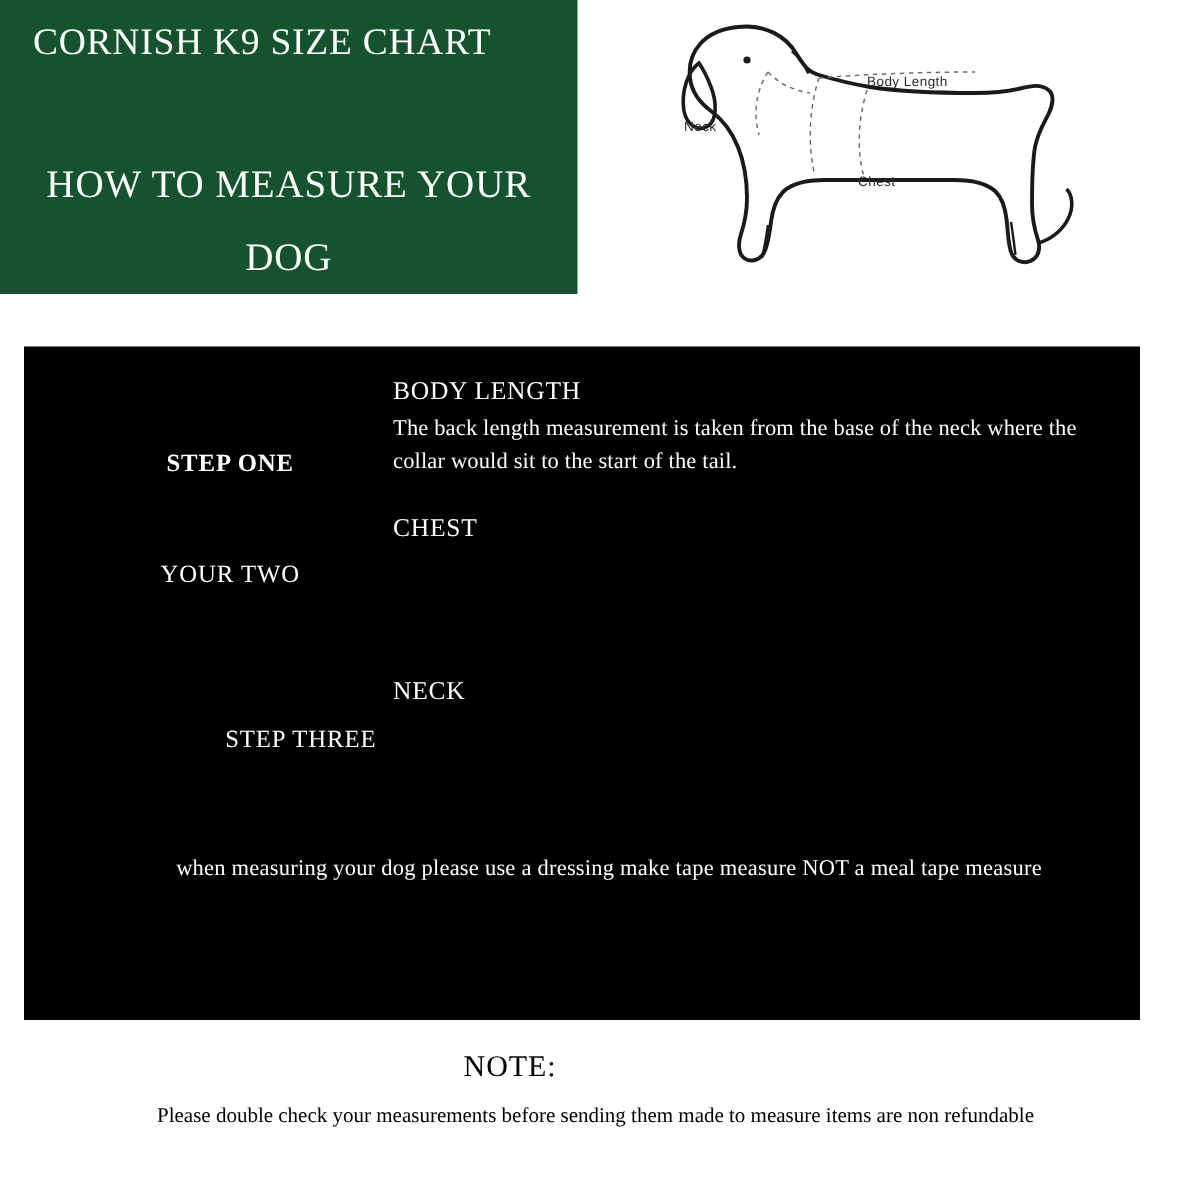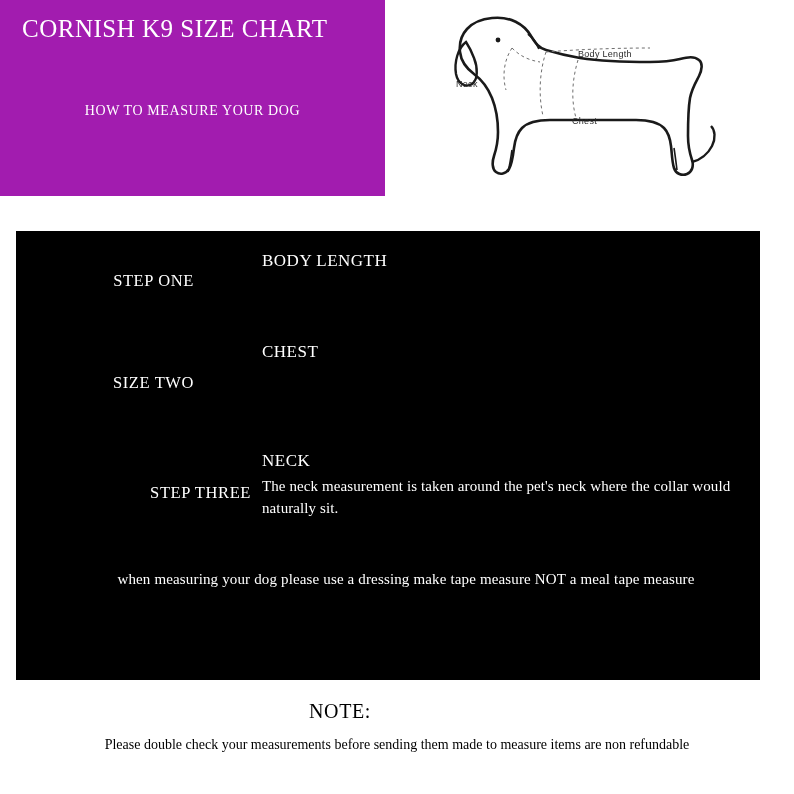--- a/index.html
+++ b/index.html
@@ -21,41 +21,41 @@
     background: #ffffff;
   }
 
   
   .header-band {
     position: absolute;
     left: 0;
     top: 0;
     width: 385px;
     height: 196px;
-    background: #a21caf;
+    background: #14532d;
     color: #ffffff;
   }
 
   .header-title {
     position: absolute;
     left: 22px;
     top: 14px;
     font-size: 25px;
     letter-spacing: 0.5px;
     line-height: 1.2;
     white-space: nowrap;
   }
 
   .header-sub {
     position: absolute;
     left: 0;
     top: 98px;
     width: 385px;
     text-align: center;
-    font-size: 14px;
+    font-size: 26px;
     line-height: 1.9;
     letter-spacing: 0.6px;
     padding: 0 30px;
   }
 
   
   .dog-wrap {
     position: absolute;
     left: 400px;
     top: 4px;
@@ -96,21 +96,21 @@
   .step-3 { top: 220px; }
 
   .step-label {
     position: absolute;
     left: 40px;
     width: 195px;
     text-align: center;
     font-size: 16.5px;
     letter-spacing: 0.6px;
   }
-  .step-1 .step-label { top: 20px; }
+  .step-1 .step-label { top: 48px; font-weight: bold; }
   .step-2 .step-label { top: 31px; }
   .step-3 .step-label { top: 32px; text-align: right; }
 
   .step-body {
     position: absolute;
     left: 246px;
     width: 480px;
   }
 
   .step-heading {
@@ -222,35 +222,35 @@
     <span class="dog-label lbl-neck">Neck</span>
     <span class="dog-label lbl-chest">Chest</span>
   </div>
 
   <div class="steps-panel">
 
     <div class="step step-1">
       <div class="step-label">STEP ONE</div>
       <div class="step-body">
         <p class="step-heading">BODY LENGTH</p>
+        <p class="step-text">The back length measurement is taken from the base of the neck where the collar would sit to the start of the tail.</p>
       </div>
     </div>
 
     <div class="step step-2">
-      <div class="step-label">SIZE TWO</div>
+      <div class="step-label">YOUR TWO</div>
       <div class="step-body">
         <p class="step-heading">CHEST</p>
       </div>
     </div>
 
     <div class="step step-3">
       <div class="step-label">STEP THREE</div>
       <div class="step-body">
         <p class="step-heading">NECK</p>
-        <p class="step-text">The neck measurement is taken around the pet's neck where the collar would naturally sit.</p>
       </div>
     </div>
 
     <div class="footnote">when measuring your dog please use a dressing make tape measure NOT a meal tape measure</div>
   </div>
 
   <div class="note-title">NOTE:</div>
   <div class="note-text">Please double check your measurements before sending them made to measure items are non refundable</div>
 
 </div>

